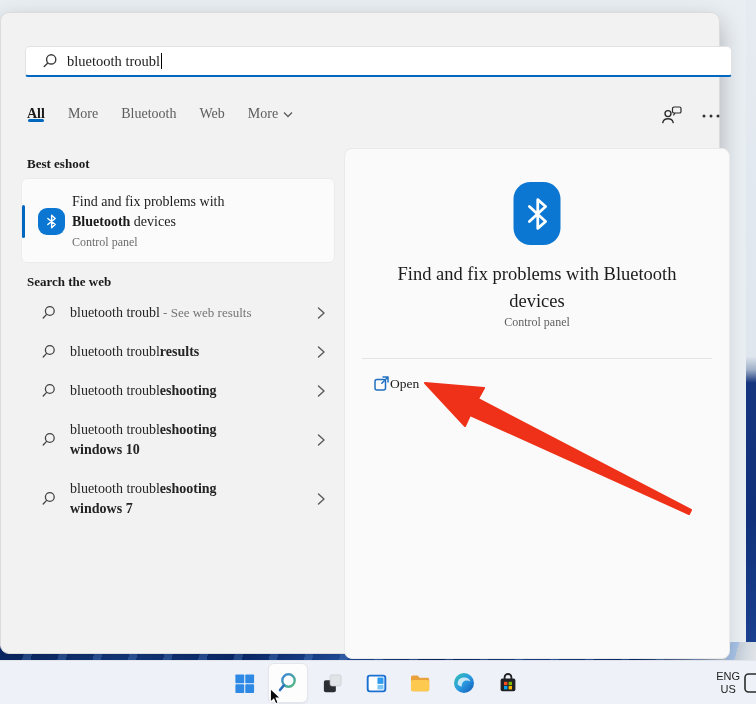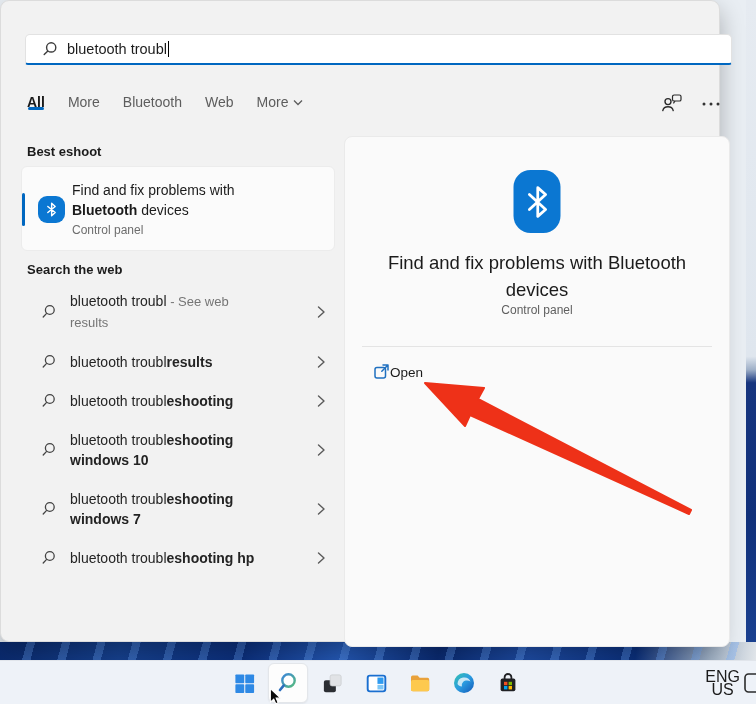--- a/index.html
+++ b/index.html
@@ -5,22 +5,22 @@
   * { margin:0; padding:0; box-sizing:border-box; }
   html,body { width:756px; height:704px; }
   body { font-family:"Liberation Sans","DejaVu Sans",sans-serif; }
   .screen { position:relative; width:756px; height:704px; overflow:hidden; background:#e9eef3; }
 
   
   .desktop-sliver { position:absolute; right:0; top:0; width:10px; height:660px; z-index:0;
     background:linear-gradient(180deg,#e6ebf1 0%,#dfe6ee 54%,#9fb0c8 56%,#16357f 58%,#10307a 78%,#1b4292 100%); }
 
   
-  .window { position:absolute; left:0; top:0; width:720px; height:642px; background:#f2f2f2;
-    border:1px solid #dcdcdc; border-radius:9px; box-shadow:0 10px 24px rgba(0,0,0,.28); z-index:1; }
+  .window { position:absolute; left:0; top:12px; width:720px; height:642px; background:#f2f2f2;
+    border:1px solid #dcdcdc; border-radius:9px; box-shadow:0 10px 24px rgba(0,0,0,.28); z-index:1;font-family:Liberation Serif, serif; }
 
   
   .search-bar { position:absolute; left:24px; top:33px; width:707px; height:31px; background:#ffffff;
     border:1px solid #e2e2e2; border-bottom:2px solid #0067c0; border-radius:5px 5px 3px 3px;
     display:flex; align-items:center; padding:0 10px; }
   .search-bar .mag { width:16px; height:16px; margin:0 9px 0 6px; flex:0 0 auto; }
   .search-text { font-size:14.5px; color:#1b1b1b; }
   .caret { display:inline-block; width:1px; height:16px; background:#000; margin-left:1px; vertical-align:-3px; }
 
   
@@ -67,21 +67,21 @@
       repeating-linear-gradient(105deg, rgba(110,160,255,0) 0 26px, rgba(110,170,255,.33) 26px 34px),
       linear-gradient(100deg,#0a2a6e 0%,#16418f 16%,#0c2f7c 32%,#2458b4 45%,#0a2a70 58%,#1d4aa0 70%,#0b2f7a 84%,#9fb0c4 94%,#e2e6ea 100%); }
 
   
   .taskbar { position:absolute; left:0; top:660px; width:756px; height:44px; background:#eef2f8;
     border-top:1px solid rgba(0,0,0,.05); z-index:2; }
   .tb-center { position:absolute; left:224px; top:2px; display:flex; gap:4px; }
   .tb-btn { width:40px; height:40px; display:flex; align-items:center; justify-content:center; border-radius:6px; }
   .tb-btn.active { background:#fdfdfd; border:1px solid #e3e6ea; box-shadow:0 1px 2px rgba(0,0,0,.06); }
   .tb-right { position:absolute; right:16px; top:0; height:44px; display:flex; align-items:center; gap:14px; }
-  .lang { text-align:center; font-size:16px; line-height:13px; color:#1b1b1b;margin-left:16px; }
+  .lang { text-align:center; font-size:11px; line-height:13px; color:#1b1b1b;margin-left:16px; }
   .kb-part { position:absolute; left:744px; top:8px; }
 
   .arrow-layer { position:absolute; left:0; top:0; width:756px; height:704px; z-index:5; pointer-events:none; }
   .cursor { position:absolute; left:268px; top:688px; z-index:6; pointer-events:none; }
 </style>
 </head>
 <body>
 
 <div class="screen">
 
@@ -200,30 +200,20 @@
         <svg class="sug-ic" viewBox="0 0 16 16">
             <circle cx="8.8" cy="6" r="4.4" fill="none" stroke="#444" stroke-width="1.3"></circle>
             <line x1="5.4" y1="9.6" x2="2.2" y2="13" stroke="#444" stroke-width="1.3" stroke-linecap="round"></line>
           </svg>
         <div class="sug-text"><span>bluetooth troubl</span><b>eshooting windows 7</b></div>
         <svg class="sug-ch" viewBox="0 0 12 14">
             <path d="M3.5,2 L9,7 L3.5,12" fill="none" stroke="#5a5a5a" stroke-width="1.4" stroke-linecap="round" stroke-linejoin="round"></path>
           </svg>
       </div>
 
-      <div class="sug">
-        <svg class="sug-ic" viewBox="0 0 16 16">
-            <circle cx="8.8" cy="6" r="4.4" fill="none" stroke="#444" stroke-width="1.3"></circle>
-            <line x1="5.4" y1="9.6" x2="2.2" y2="13" stroke="#444" stroke-width="1.3" stroke-linecap="round"></line>
-          </svg>
-        <div class="sug-text"><span>bluetooth troubl</span><b>eshooting hp</b></div>
-        <svg class="sug-ch" viewBox="0 0 12 14">
-            <path d="M3.5,2 L9,7 L3.5,12" fill="none" stroke="#5a5a5a" stroke-width="1.4" stroke-linecap="round" stroke-linejoin="round"></path>
-          </svg>
-      </div>
     </div>
 
     <div class="preview">
       <div class="bt-big">
         <svg width="30" height="38" viewBox="0 0 24 30">
           <path d="M5.5,9 L18.5,21 L12.2,26.5 L12.2,3.5 L18.5,9 L5.5,21" fill="none" stroke="#fff" stroke-width="2.2" stroke-linejoin="round" stroke-linecap="round"></path>
         </svg>
       </div>
       <div class="pv-title">Find and fix problems with Bluetooth devices</div>
       <div class="pv-sub">Control panel</div>

